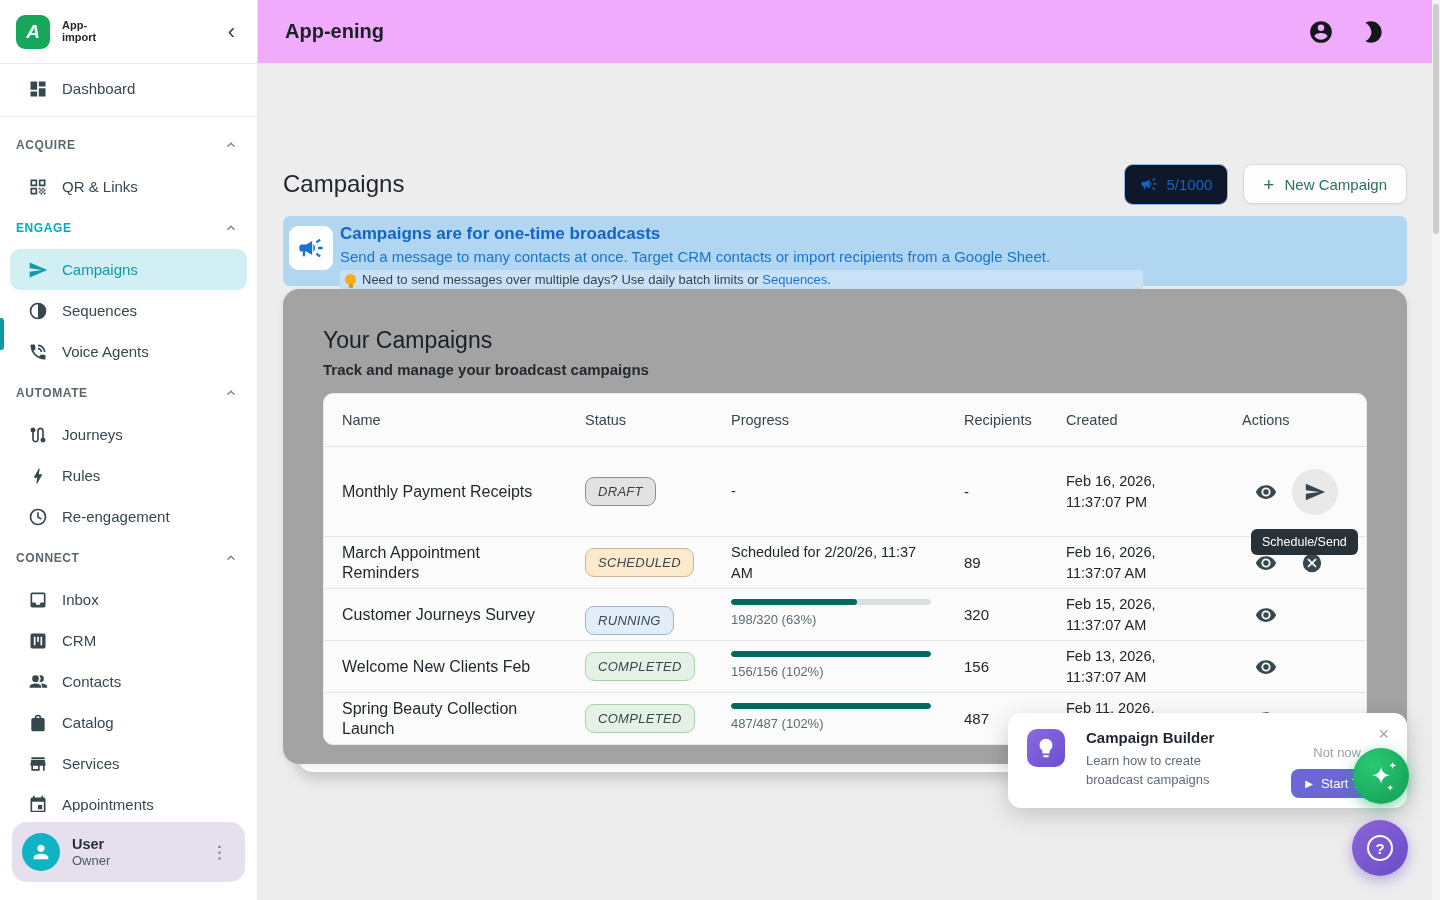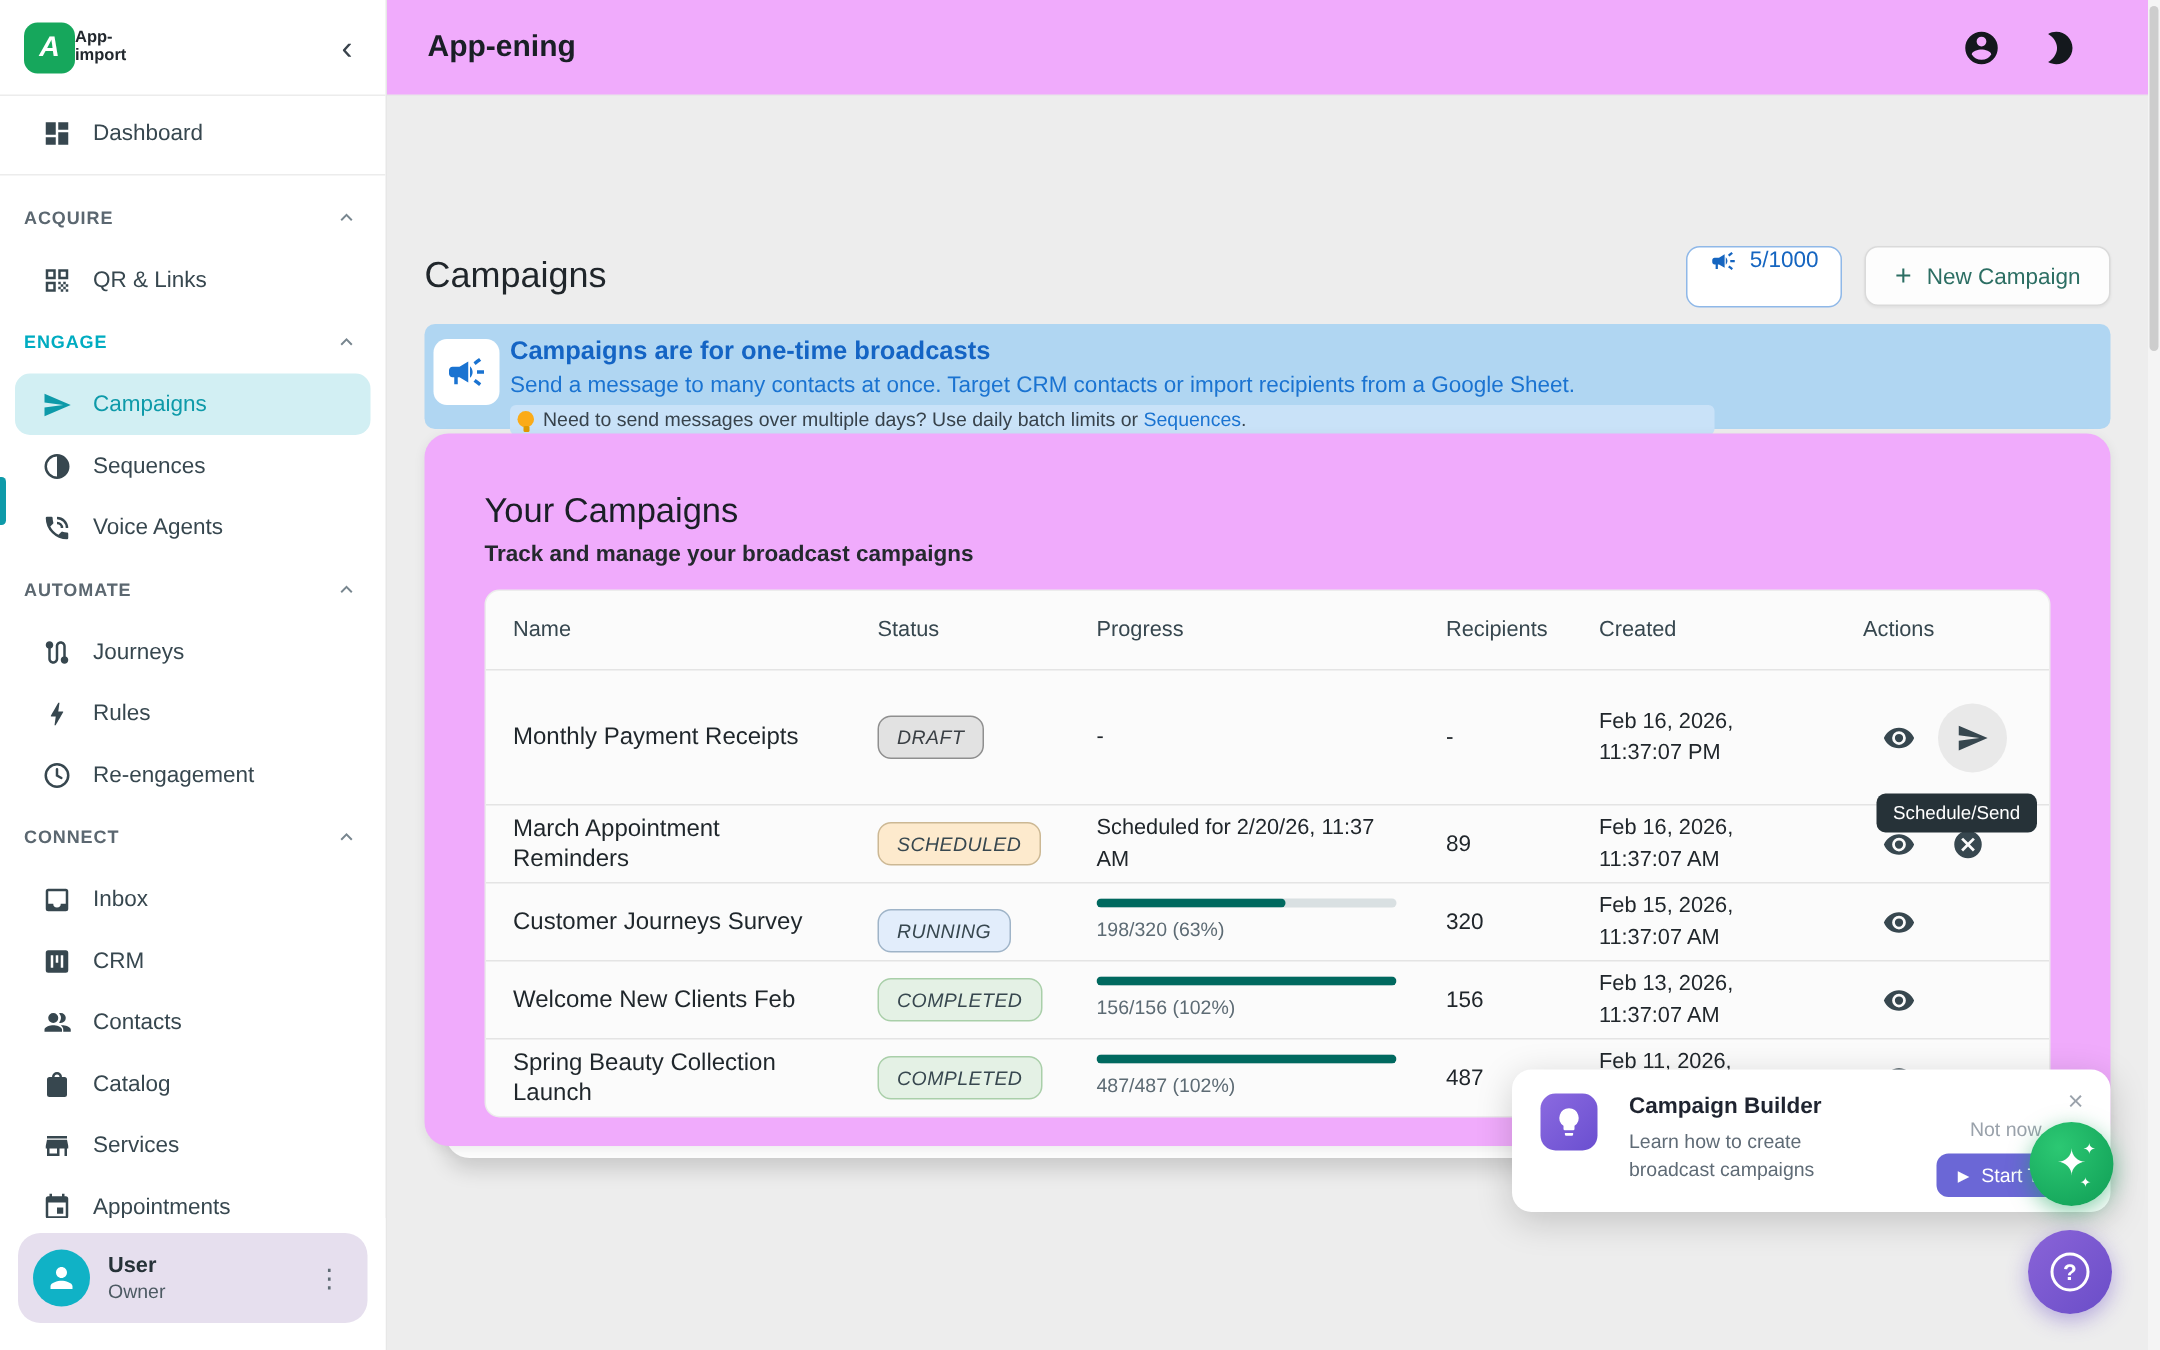--- a/index.html
+++ b/index.html
@@ -9,21 +9,21 @@
   .app { position:relative; width:1440px; height:900px; }
   .sidebar { position:absolute; left:0; top:0; width:258px; height:900px; background:#ffffff; border-right:1px solid #e7e7e7; display:flex; flex-direction:column; z-index:20; }
   .topbar { position:absolute; left:258px; top:0; width:1174px; height:64px; background:#f0abfc; border-bottom:1px solid #e8e8e8; display:flex; align-items:center; z-index:10; }
   .main { position:absolute; left:258px; top:64px; width:1174px; height:836px; background:#ededed; }
   .scrollbar { position:absolute; right:0; top:0; width:8px; height:900px; background:#f4f4f4; z-index:40; }
   .scrollbar .thumb { position:absolute; top:4px; left:1px; width:6px; height:230px; background:#cdcdcd; border-radius:3px; }
 
   
   .logo-row { height:64px; border-bottom:1px solid #ececec; display:flex; align-items:center; padding:0 16px 0 16px; flex:0 0 auto; }
   .logo-badge { width:34px; height:34px; border-radius:9px; background:#16a75c; color:#fff; font-weight:bold; font-size:19px; display:flex; align-items:center; justify-content:center; font-style:italic; }
-  .logo-name { margin-left:0; font-size:11px; font-weight:bold; color:#22282e; line-height:1.05; }
+  .logo-name { margin-left:12px; font-size:11px; font-weight:bold; color:#22282e; line-height:1.05; }
   .collapse-btn { margin-left:auto; color:#39434c; font-size:22px; line-height:1; cursor:pointer; padding:2px 6px; }
   .nav { flex:1 1 auto; overflow:hidden; position:relative; padding-top:4px; }
   .nav-item { height:41px; display:flex; align-items:center; gap:14px; padding:0 14px 0 28px; font-size:15px; color:#37474f; cursor:pointer; position:relative; }
   .nav-item svg { width:20px; height:20px; flex:0 0 auto; }
   .nav-item.active { margin:0 10px; padding-left:18px; border-radius:10px; background:#d2eff3; color:#0e9aa9; font-weight:500; }
   .active-bar { position:absolute; left:0; top:254px; width:4px; height:32px; background:#0e9aa9; border-radius:0 3px 3px 0; }
   .nav-divider { height:1px; background:#ececec; margin:7px 0; }
   .nav-section { height:42px; display:flex; align-items:center; justify-content:space-between; padding:0 18px 0 16px; font-size:12px; font-weight:bold; letter-spacing:.6px; color:#5b6770; cursor:pointer; }
   .nav-section.engage { color:#00acc1; }
   .nav-section svg { width:16px; height:16px; color:#78868f; }
@@ -39,40 +39,40 @@
   
   .topbar-title { margin-left:27px; font-size:20px; font-weight:bold; color:#1a1f26; }
   .topbar-icons { margin-left:auto; display:flex; align-items:center; gap:26px; padding-right:46px; }
   .topbar-icons .icon-btn { width:26px; height:26px; color:#14181d; cursor:pointer; }
   .topbar-icons svg { width:26px; height:26px; }
 
   
   .page-head { position:absolute; left:25px; right:25px; top:92px; height:56px; display:flex; align-items:center; justify-content:space-between; }
   .page-title { font-size:24px; font-weight:500; color:#20262b; }
   .page-head-right { display:flex; align-items:center; gap:15px; }
-  .usage-badge { height:41px; display:flex; gap:8px; background:#ffffff; border:1px solid #8fb8e8; border-radius:9px; padding:0 15px; color:#1565c0; font-size:15px; font-weight:500; cursor:pointer; }
+  .usage-badge { height:41px; display:flex; align-items:center; gap:8px; background:#0f172a; border:1px solid #8fb8e8; border-radius:9px; padding:0 15px; color:#1565c0; font-size:15px; font-weight:500; cursor:pointer; }
   .usage-badge svg { width:18px; height:18px; }
   .btn-new { height:40px; display:flex; align-items:center; gap:10px; background:#fdfdfd; border:1px solid #dadada; border-radius:9px; padding:0 19px; color:#2c6e63; font-size:15px; font-weight:500; cursor:pointer; box-shadow:0 1px 2px rgba(0,0,0,.05); }
   .plus-glyph { font-size:19px; font-weight:400; line-height:1; }
 
   
   .banner { position:absolute; left:25px; right:25px; top:152px; height:70px; background:#b0d6f2; border-radius:7px; display:flex; padding:7px 10px 0 6px; }
   .banner-icon-tile { width:44px; height:44px; background:#fff; border-radius:9px; display:flex; align-items:center; justify-content:center; color:#1a73d1; flex:0 0 auto; margin-top:3px; }
   .banner-icon-tile svg { width:28px; height:28px; }
   .banner-texts { margin-left:7px; flex:1; min-width:0; }
   .banner-title { font-size:17px; font-weight:bold; color:#1464c4; line-height:1.35; }
   .banner-body { font-size:15px; color:#1a73d1; line-height:1.45; }
   .banner-note { margin-top:2px; width:803px; max-width:100%; background:#c9e2f8; border-radius:4px; font-size:13px; color:#37424b; padding:2px 8px 3px 5px; display:flex; align-items:center; gap:6px; }
   .bulb { position:relative; width:11px; height:11px; border-radius:50%; background:#fbab18; display:inline-block; flex:0 0 auto; }
   .bulb::after { content:""; position:absolute; left:3.5px; bottom:-3px; width:4px; height:3.5px; background:#e09a00; border-radius:1px; }
   .banner-note a { color:#1a73d1; text-decoration:none; cursor:pointer; }
 
   
   .card-stack { position:absolute; left:39px; right:39px; top:682px; height:26px; background:#fdfdfd; border-radius:0 0 16px 16px; box-shadow:0 7px 14px rgba(0,0,0,.16); }
-  .card { position:absolute; left:25px; right:25px; top:225px; height:475px; background:#f0abfc; border-radius:16px; box-shadow:0 2px 8px rgba(0,0,0,.07); padding:38px 40px 0 40px; }
+  .card { position:absolute; left:25px; right:25px; top:225px; height:475px; background:#a3a3a3; border-radius:16px; box-shadow:0 2px 8px rgba(0,0,0,.07); padding:38px 40px 0 40px; }
   .card-title { font-size:23px; font-weight:500; color:#1a1f26; }
   .card-subtitle { font-size:15px; font-weight:bold; color:#24292e; margin-top:7px; }
 
   .table { margin-top:15px; background:#fbfbfb; border:1px solid #ececec; border-radius:10px; overflow:visible; }
   .tgrid { display:grid; grid-template-columns:243px 146px 233px 102px 176px 1fr; align-items:center; padding-left:18px; }
   .thead { height:52px; font-size:14.5px; font-weight:500; color:#37474f; }
   .trow { border-top:1px solid #e4e4e4; font-size:15px; color:#20262b; position:relative; }
   .trow.r1 { height:90px; }
   .trow.r2, .trow.r3, .trow.r4 { height:52px; }
   .trow.r5 { height:52px; }

